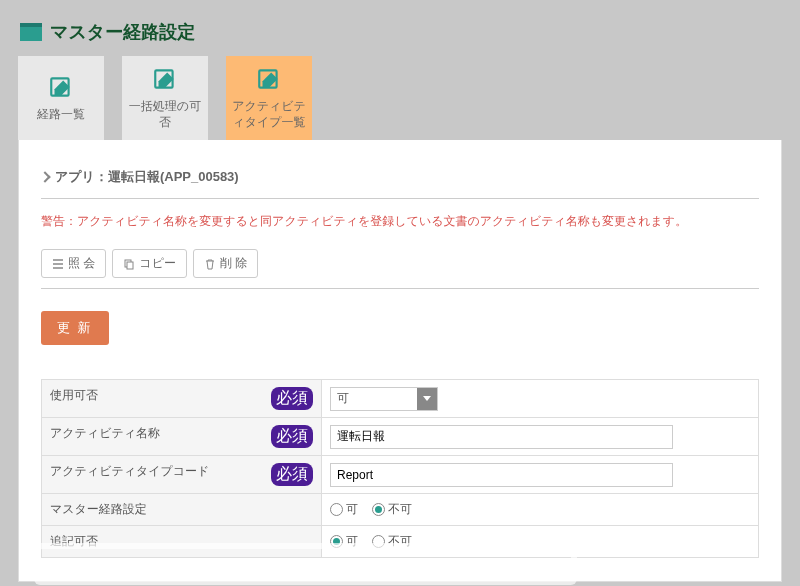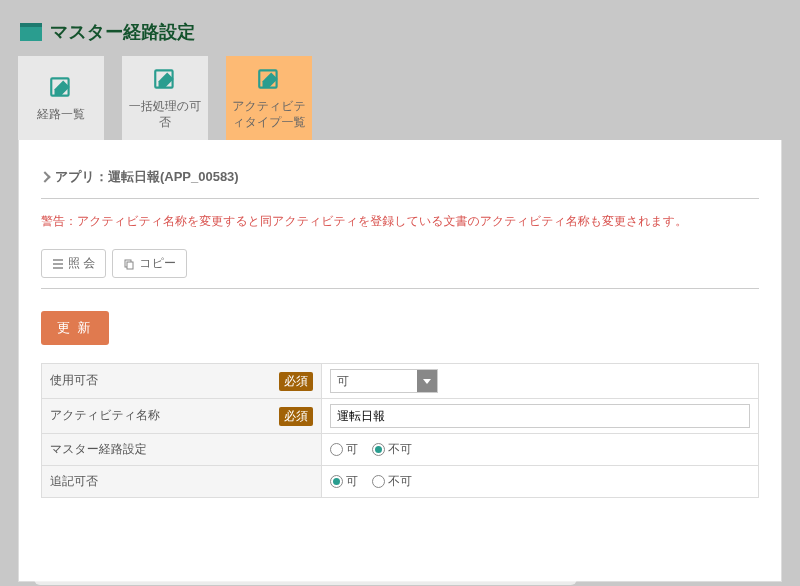--- a/index.html
+++ b/index.html
@@ -117,21 +117,21 @@
 .tbtn-icon svg { width: 100%; height: 100%; }
 .divider2 { border-bottom: 1px solid #ccc; margin-top: 10px; margin-bottom: 22px;}
 .update-btn {
   background: #e07a4f;
   color: #fff;
   border: none;
   padding: 8px 16px;
   font-size: 13px;
   border-radius: 3px;
   cursor: pointer;
-  margin-bottom: 18px;
+  margin-bottom: 34px;
   letter-spacing: 2px;
 }
 .form-table {
   width: 100%;
   border-collapse: collapse;
   border: 1px solid #ddd;
 }
 .form-table tr { border-bottom: 1px solid #ddd; }
 .form-table th {
   background: #f5f5f5;
@@ -142,25 +142,25 @@
   border-right: 1px solid #ddd;
   font-size: 12px;
   position: relative;
   vertical-align: middle;
 }
 .form-table td {
   padding: 5px 8px;
   vertical-align: middle;
 }
 .required-badge {
-  background: #a16207;
+  background: #4c1d95;
   color: #fff;
-  font-size: 12px;
+  font-size: 16px;
   padding: 1px 5px;
-  border-radius: 2px;
+  border-radius: 8px;
   float: right;
 }
 .sel {
   border: 1px solid #ccc;
   background: #fff;
   font-size: 12px;
   height: 24px;
   padding: 0 6px;
   width: 108px;
   position: relative;
@@ -179,21 +179,21 @@
   border-left: 4px solid transparent;
   border-right: 4px solid transparent;
   border-top: 5px solid #fff;
 }
 .txt-input {
   border: 1px solid #ccc;
   background: #fff;
   font-size: 12px;
   height: 24px;
   padding: 2px 6px;
-  width: 420px;
+  width: 343px;
 }
 .radio-group { display: flex; gap: 14px; align-items: center; }
 .radio { display: flex; align-items: center; gap: 3px; font-size: 12px; }
 .radio-dot {
   width: 13px; height: 13px;
   border: 1px solid #888;
   border-radius: 50%;
   display: inline-flex; align-items: center; justify-content: center;
   background: #fff;
 }
@@ -270,20 +270,28 @@
     </button>
     <button class="tbtn">
       <span class="tbtn-icon">
           <svg viewBox="0 0 12 12">
             <rect x="2" y="2" width="6" height="7" fill="none" stroke="#888"></rect>
             <rect x="4" y="4" width="6" height="7" fill="#fff" stroke="#888"></rect>
           </svg>
         </span>
       <span>コピー</span>
     </button>
+    <button class="tbtn">
+      <span class="tbtn-icon">
+          <svg viewBox="0 0 12 12">
+            <path d="M2 3h8M4 3V2h4v1M3 3l1 8h4l1-8" fill="none" stroke="#888"></path>
+          </svg>
+        </span>
+      <span>削 除</span>
+    </button>
   </div>
   <div class="divider2"></div>
 
   <button class="update-btn">更 新</button>
 
   <table class="form-table">
     <tbody>
         <tr>
       <th>
         <span>使用可否</span>
@@ -295,20 +303,27 @@
           <span class="sel-arrow"></span>
         </div>
       </td>
     </tr>
     <tr>
       <th>
         <span>アクティビティ名称</span>
         <span class="required-badge">必須</span>
       </th>
       <td><input class="txt-input" value="運転日報" style=""></td>
+    </tr>
+    <tr>
+      <th>
+        <span>アクティビティタイプコード</span>
+        <span class="required-badge">必須</span>
+      </th>
+      <td><input class="txt-input" value="Report" style=""></td>
     </tr>
     <tr>
       <th><span>マスター経路設定</span></th>
       <td>
         <div class="radio-group">
           <label class="radio">
                 <span class="radio-dot"></span>
                 <span>可</span>
               </label>
           <label class="radio">

